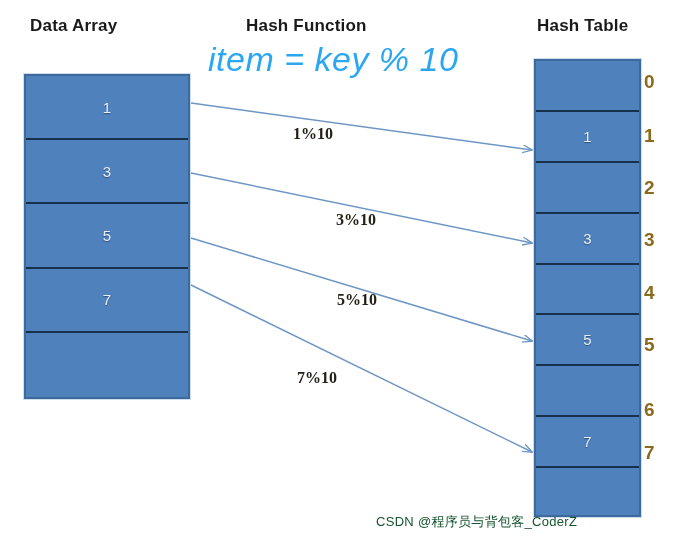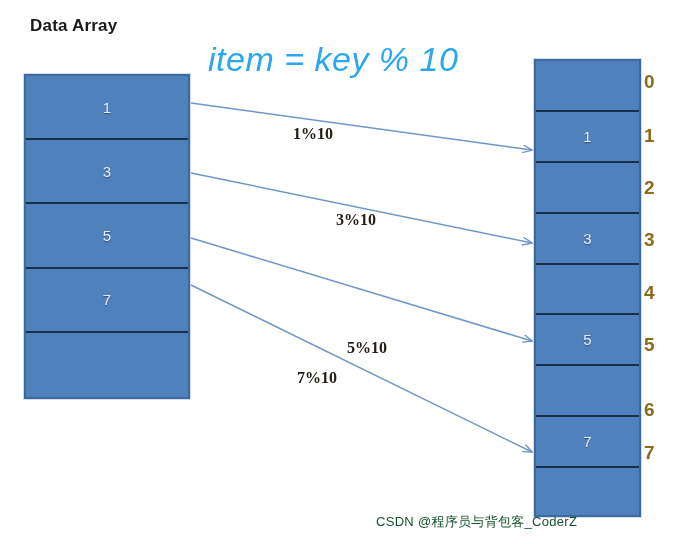--- a/index.html
+++ b/index.html
@@ -112,41 +112,43 @@
   .arrow-label {
     position: absolute;
     font-family: "Liberation Serif", serif;
     font-size: 16px;
     font-weight: 600;
     color: #231f15;
     white-space: nowrap;
   }
   #lbl-0 { left: 293px; top: 125px; text-align: right; }
   #lbl-1 { left: 336px; top: 211px; }
-  #lbl-2 { left: 347px; top: 291px; margin-top: 48px; }
+  #lbl-2 { left: 337px; top: 291px; }
   #lbl-3 { left: 297px; top: 369px; }
 
   
   #watermark {
     position: absolute;
     left: 376px;
     top: 513px;
     font-family: "Liberation Sans", sans-serif;
     font-size: 13px;
     color: #14532d;
     white-space: nowrap;
     letter-spacing: 0.3px;
   }
 </style>
 </head>
 <body>
 
 <div id="canvas">
 
   <div class="heading" id="h-data-array">Data Array</div>
+  <div class="heading" id="h-hash-func">Hash Function</div>
+  <div class="heading" id="h-hash-table">Hash Table</div>
 
   <div class="formula">item = key % 10</div>
 
   <div class="stack" id="data-array">
     <div class="cell">
       <span class="val">1</span>
     </div>
     <div class="cell">
       <span class="val">3</span>
     </div>

